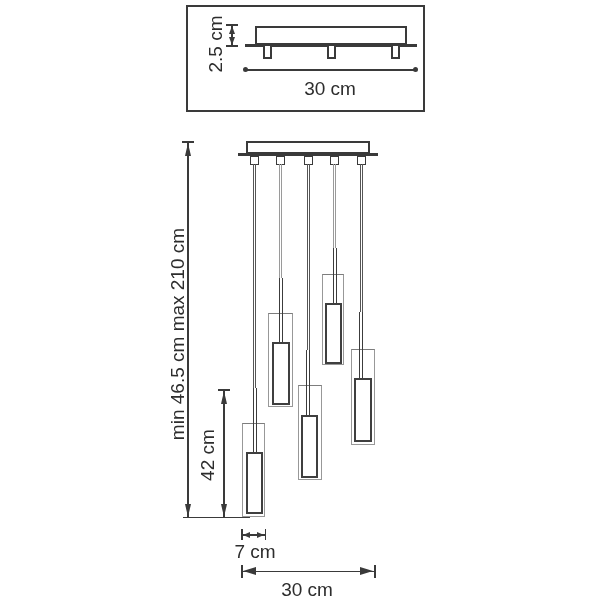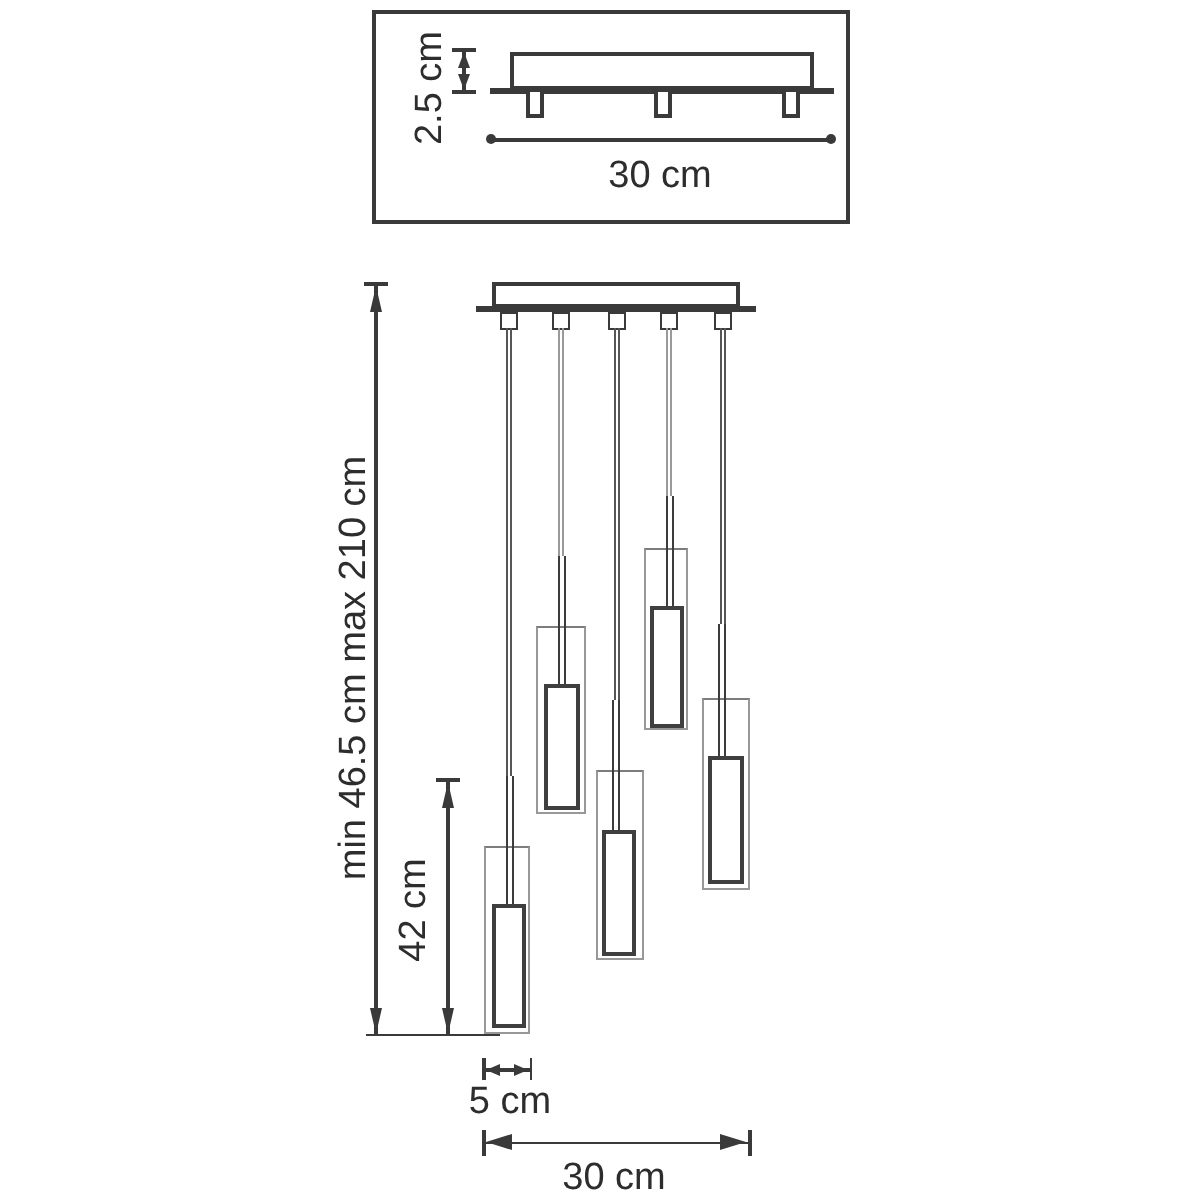--- a/index.html
+++ b/index.html
@@ -105,21 +105,21 @@
     <div class="label rot" style="left:207px;top:455px;">42 cm</div>
     <div class="abs stroke" style="left:183px;top:516.5px;width:67px;height:1.5px;"></div>
   </div>
 
   <div>
     <div class="abs stroke" style="left:242px;top:534px;width:23px;height:1.5px;"></div>
     <div class="abs stroke" style="left:241px;top:529px;width:1.5px;height:11px;"></div>
     <div class="abs stroke" style="left:264.5px;top:529px;width:1.5px;height:11px;"></div>
     <div class="arr s-left" style="left:243px;top:531.5px;"></div>
     <div class="arr s-right" style="left:256.5px;top:531.5px;"></div>
-    <div class="label" style="left:255px;top:551px;">5 cm</div>
+    <div class="label" style="left:255px;top:551px;">7 cm</div>
   </div>
 
   <div>
     <div class="abs stroke" style="left:242px;top:570.5px;width:133px;height:1.5px;"></div>
     <div class="abs stroke" style="left:241.25px;top:564.5px;width:1.5px;height:13px;"></div>
     <div class="abs stroke" style="left:374.25px;top:564.5px;width:1.5px;height:13px;"></div>
     <div class="arr left" style="left:243px;top:567px;"></div>
     <div class="arr right" style="left:360px;top:567px;"></div>
     <div class="label" style="left:307px;top:589px;">30 cm</div>
   </div>

